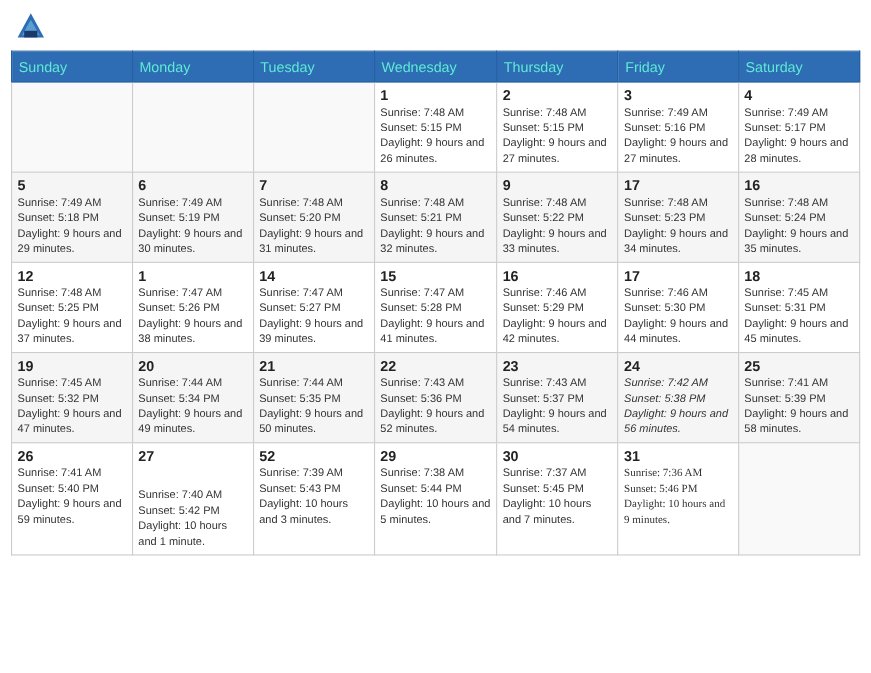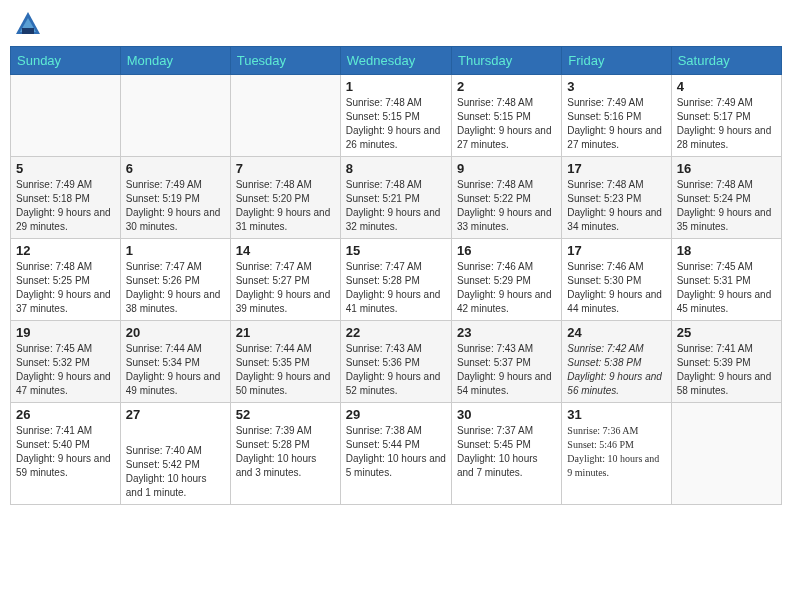--- a/index.html
+++ b/index.html
@@ -294,21 +294,21 @@
         </td>
         <td>
           <span class="day-num">27</span>
           <div class="day-info" style="white-space: pre-line; margin-top: 22px;">Sunrise: 7:40 AM
 Sunset: 5:42 PM
 Daylight: 10 hours and 1 minute.</div>
         </td>
         <td>
           <span class="day-num">52</span>
           <div class="day-info" style="white-space: pre-line;">Sunrise: 7:39 AM
-Sunset: 5:28 PM
+Sunset: 5:43 PM
 Daylight: 10 hours and 3 minutes.</div>
         </td>
         <td>
           <span class="day-num">29</span>
           <div class="day-info" style="white-space: pre-line;">Sunrise: 7:38 AM
 Sunset: 5:44 PM
 Daylight: 10 hours and 5 minutes.</div>
         </td>
         <td>
           <span class="day-num">30</span>

